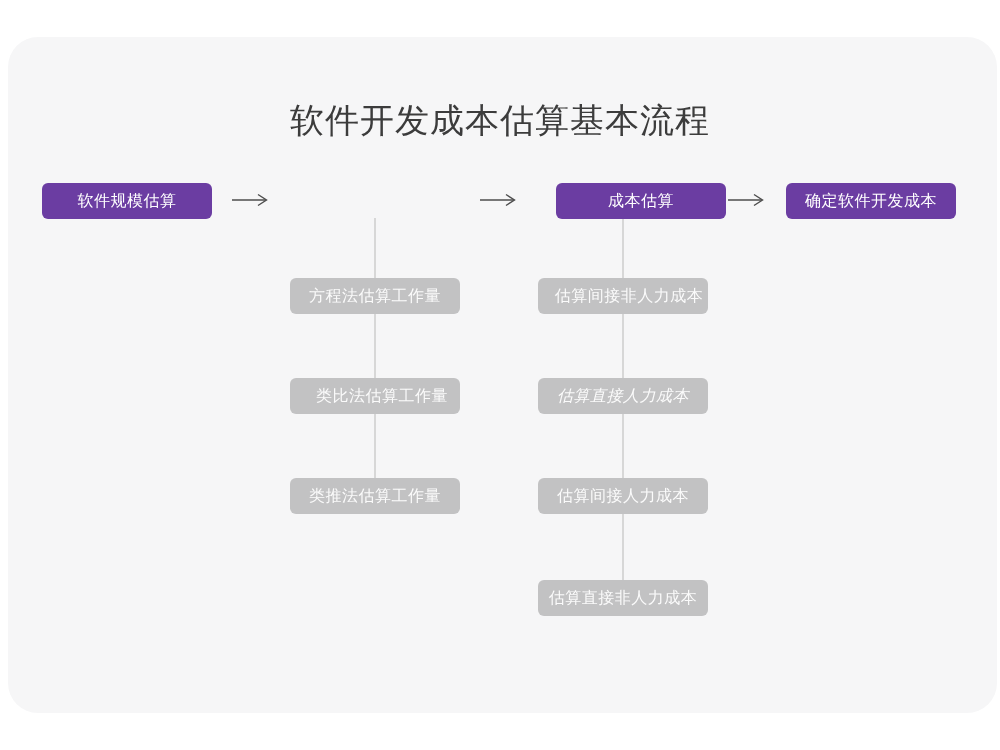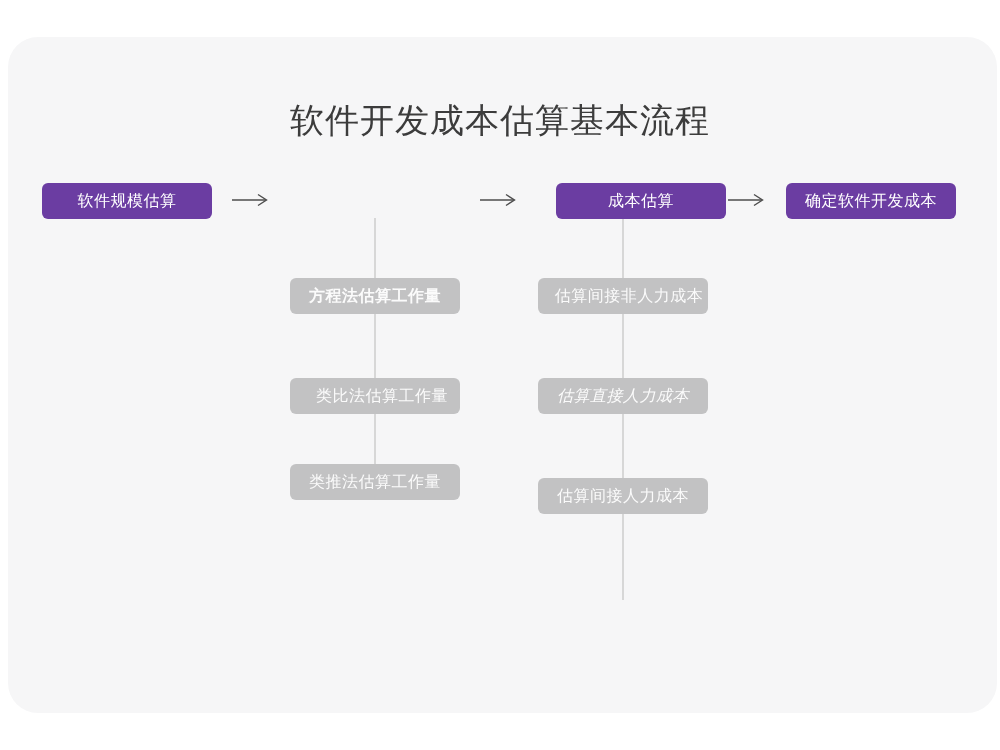--- a/index.html
+++ b/index.html
@@ -93,21 +93,22 @@
       <polyline points="28,1.5 36.5,7 28,12.5" fill="none" stroke="#4d4d4d" stroke-width="1.4"></polyline>
     </svg>
   </div>
   <div class="arrow" style="left: 726px;">
     <svg width="40" height="14" viewBox="0 0 40 14">
       <line x1="2" y1="7" x2="36" y2="7" stroke="#4d4d4d" stroke-width="1.4"></line>
       <polyline points="28,1.5 36.5,7 28,12.5" fill="none" stroke="#4d4d4d" stroke-width="1.4"></polyline>
     </svg>
   </div>
 
-  <div class="node sub" style="left: 290px; top: 278px; font-weight: bold;">方程法估算工作量</div>
+  <div class="node sub" style="left: 290px; top: 278px;">方程法估算工作量</div>
   <div class="node sub" style="left: 290px; top: 378px; padding-left: 14px;">类比法估算工作量</div>
-  <div class="node sub" style="left: 290px; top: 464px;">类推法估算工作量</div>
+  <div class="node sub" style="left: 290px; top: 478px;">类推法估算工作量</div>
 
   <div class="node sub" style="left: 538px; top: 278px; padding-left: 12px;">估算间接非人力成本</div>
   <div class="node sub" style="left: 538px; top: 378px; font-style: italic;">估算直接人力成本</div>
   <div class="node sub" style="left: 538px; top: 478px;">估算间接人力成本</div>
+  <div class="node sub" style="left: 538px; top: 580px;">估算直接非人力成本</div>
 
 </div>
 
 </body></html>

